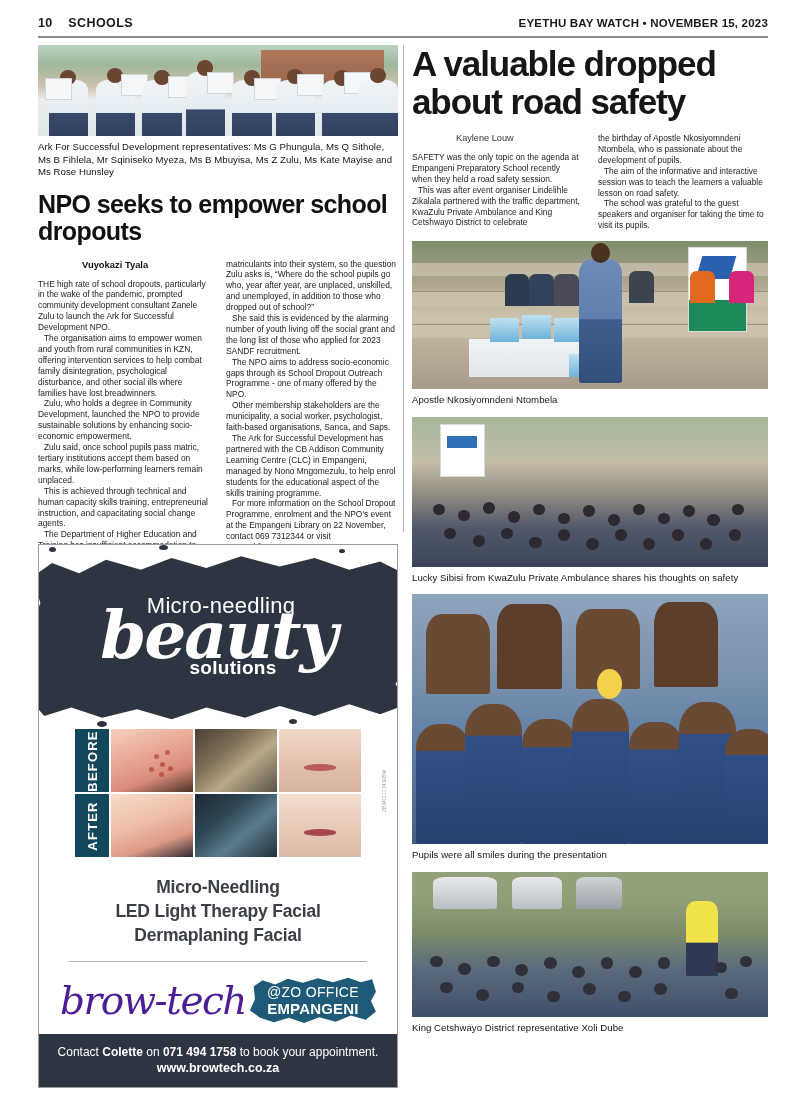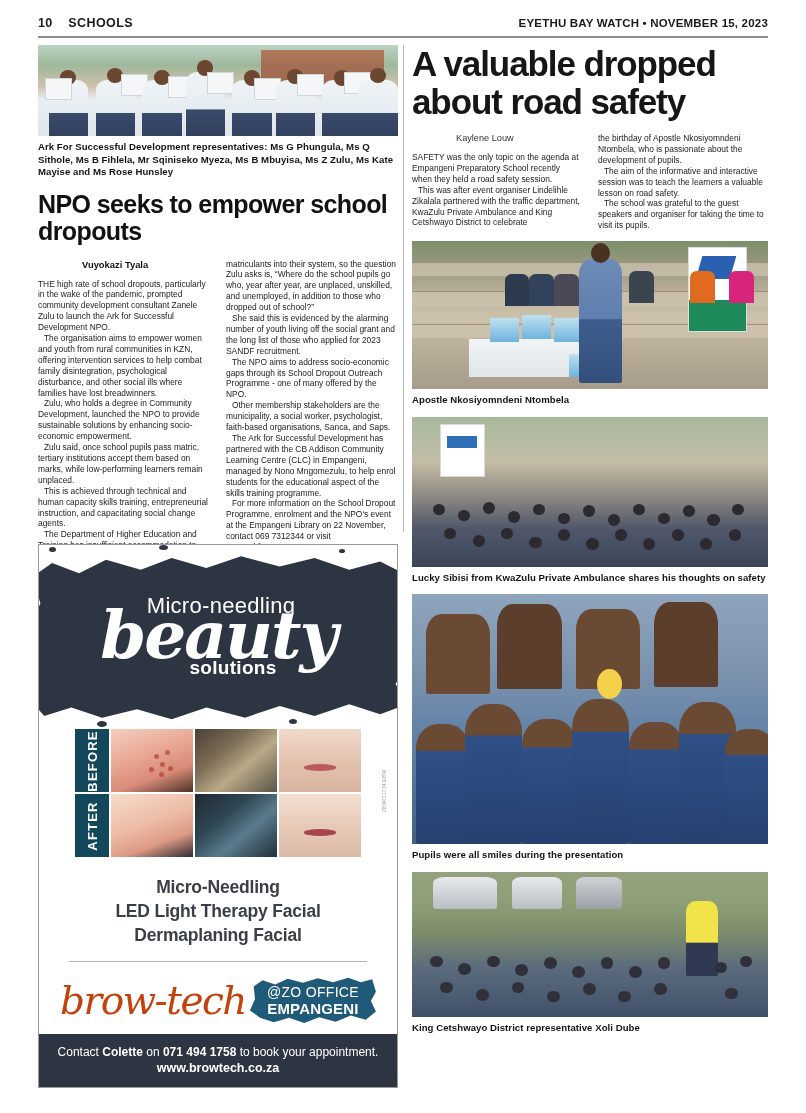--- a/index.html
+++ b/index.html
@@ -212,21 +212,21 @@
     border-radius: 30% 30% 4% 4% / 14% 14% 2% 2%;
   }
   #photo-district .head-dot {
     position:absolute; width:3.6%; height:8%;
     background:#30303a; border-radius:50%;
   }
 
   
   .caption {
     font-size: 9.6px;
-    font-weight: bold;
+    font-weight: normal;
     line-height: 12.5px;
     letter-spacing: 0.05px;
     margin-top: 5px;
     color: #141414;
   }
   .headline-left {
     font-size: 25px;
     font-weight: bold;
     line-height: 27px;
     letter-spacing: -0.6px;
@@ -415,21 +415,21 @@
     align-items: center;
     justify-content: center;
     gap: 4px;
     margin-top: 12px;
     padding: 0 14px;
   }
   .ad-browtech {
     font-family: "DejaVu Serif", serif;
     font-style: italic;
     font-size: 39px;
-    color: #c2410c;
+    color: #4c1d95;
     letter-spacing: -1.5px;
   }
   .ad-badge {
     position: relative;
     width: 126px;
     height: 52px;
     display: flex;
     flex-direction: column;
     align-items: center;
     justify-content: center;

